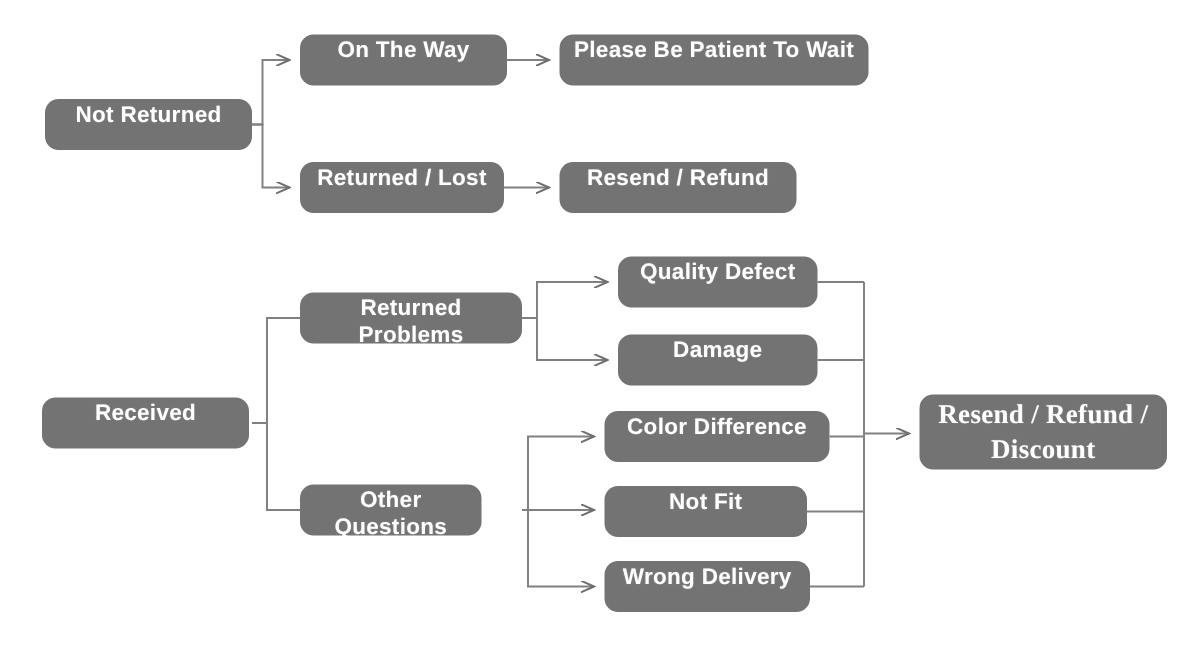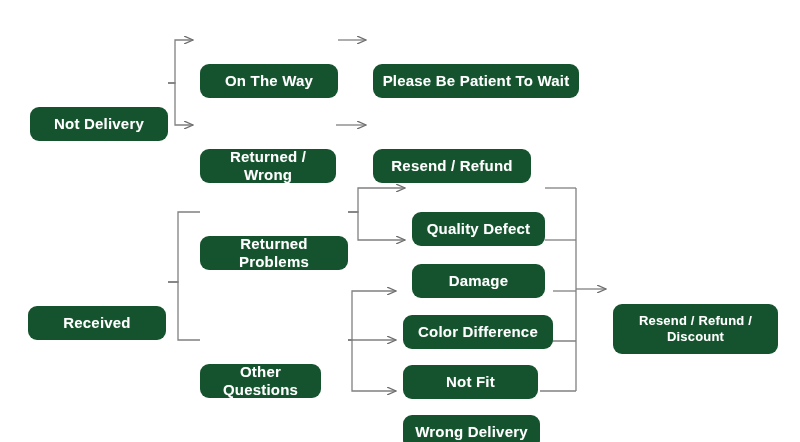--- a/index.html
+++ b/index.html
@@ -22,40 +22,40 @@
     position: absolute;
     left: 0;
     top: 0;
     width: 800px;
     height: 442px;
     pointer-events: none;
   }
   .node {
     position: absolute;
     box-sizing: border-box;
-    background: #14532d;
+    background: #737373;
     color: #ffffff;
     border-radius: 9px;
     display: flex;
-    align-items: center;
+    align-items: flex-start;
     justify-content: center;
     text-align: center;
     font-family: "Liberation Sans", sans-serif;
     font-size: 15px;
     font-weight: 600;
     letter-spacing: 0.2px;
     line-height: 1.2;
     padding: 2px 6px;
     text-shadow: 0 0 1px rgba(255,255,255,0.25);
     z-index: 2;
-    margin-top: 41px;
   }
   .node.two-line {
-    font-size: 13px;
+    font-size: 18px;
     line-height: 1.25;
+    font-family: Liberation Serif, serif;
   }
 </style>
 </head>
 <body>
 
 <div id="flow-root">
 
   <svg id="edge-layer" viewBox="0 0 800 442" width="800" height="442" xmlns="http://www.w3.org/2000/svg">
     <defs>
       <marker id="arrowhead" markerWidth="10" markerHeight="8" refX="9" refY="4" orient="auto" markerUnits="userSpaceOnUse">
@@ -85,33 +85,33 @@
       <path d="M545,240 L576,240"></path>
       <path d="M553,291 L576,291"></path>
       <path d="M538,341 L576,341"></path>
       <path d="M540,391 L576,391"></path>
       <path d="M576,188 L576,391"></path>
       <path d="M576,289 L606,289" marker-end="url(#arrowhead)"></path>
     </g>
   </svg>
 
   <div class="node" style="left:30px; top:66px; width:138px; height:34px;">
-    <span>Not Delivery</span>
+    <span>Not Returned</span>
   </div>
 
   <div class="node" style="left:200px; top:23px; width:138px; height:34px;">
     <span>On The Way</span>
   </div>
 
   <div class="node" style="left:373px; top:23px; width:206px; height:34px;">
     <span>Please Be Patient To Wait</span>
   </div>
 
   <div class="node" style="left:200px; top:108px; width:136px; height:34px;">
-    <span>Returned / Wrong</span>
+    <span>Returned / Lost</span>
   </div>
 
   <div class="node" style="left:373px; top:108px; width:158px; height:34px;">
     <span>Resend / Refund</span>
   </div>
 
   <div class="node" style="left:28px; top:265px; width:138px; height:34px;">
     <span>Received</span>
   </div>
 

